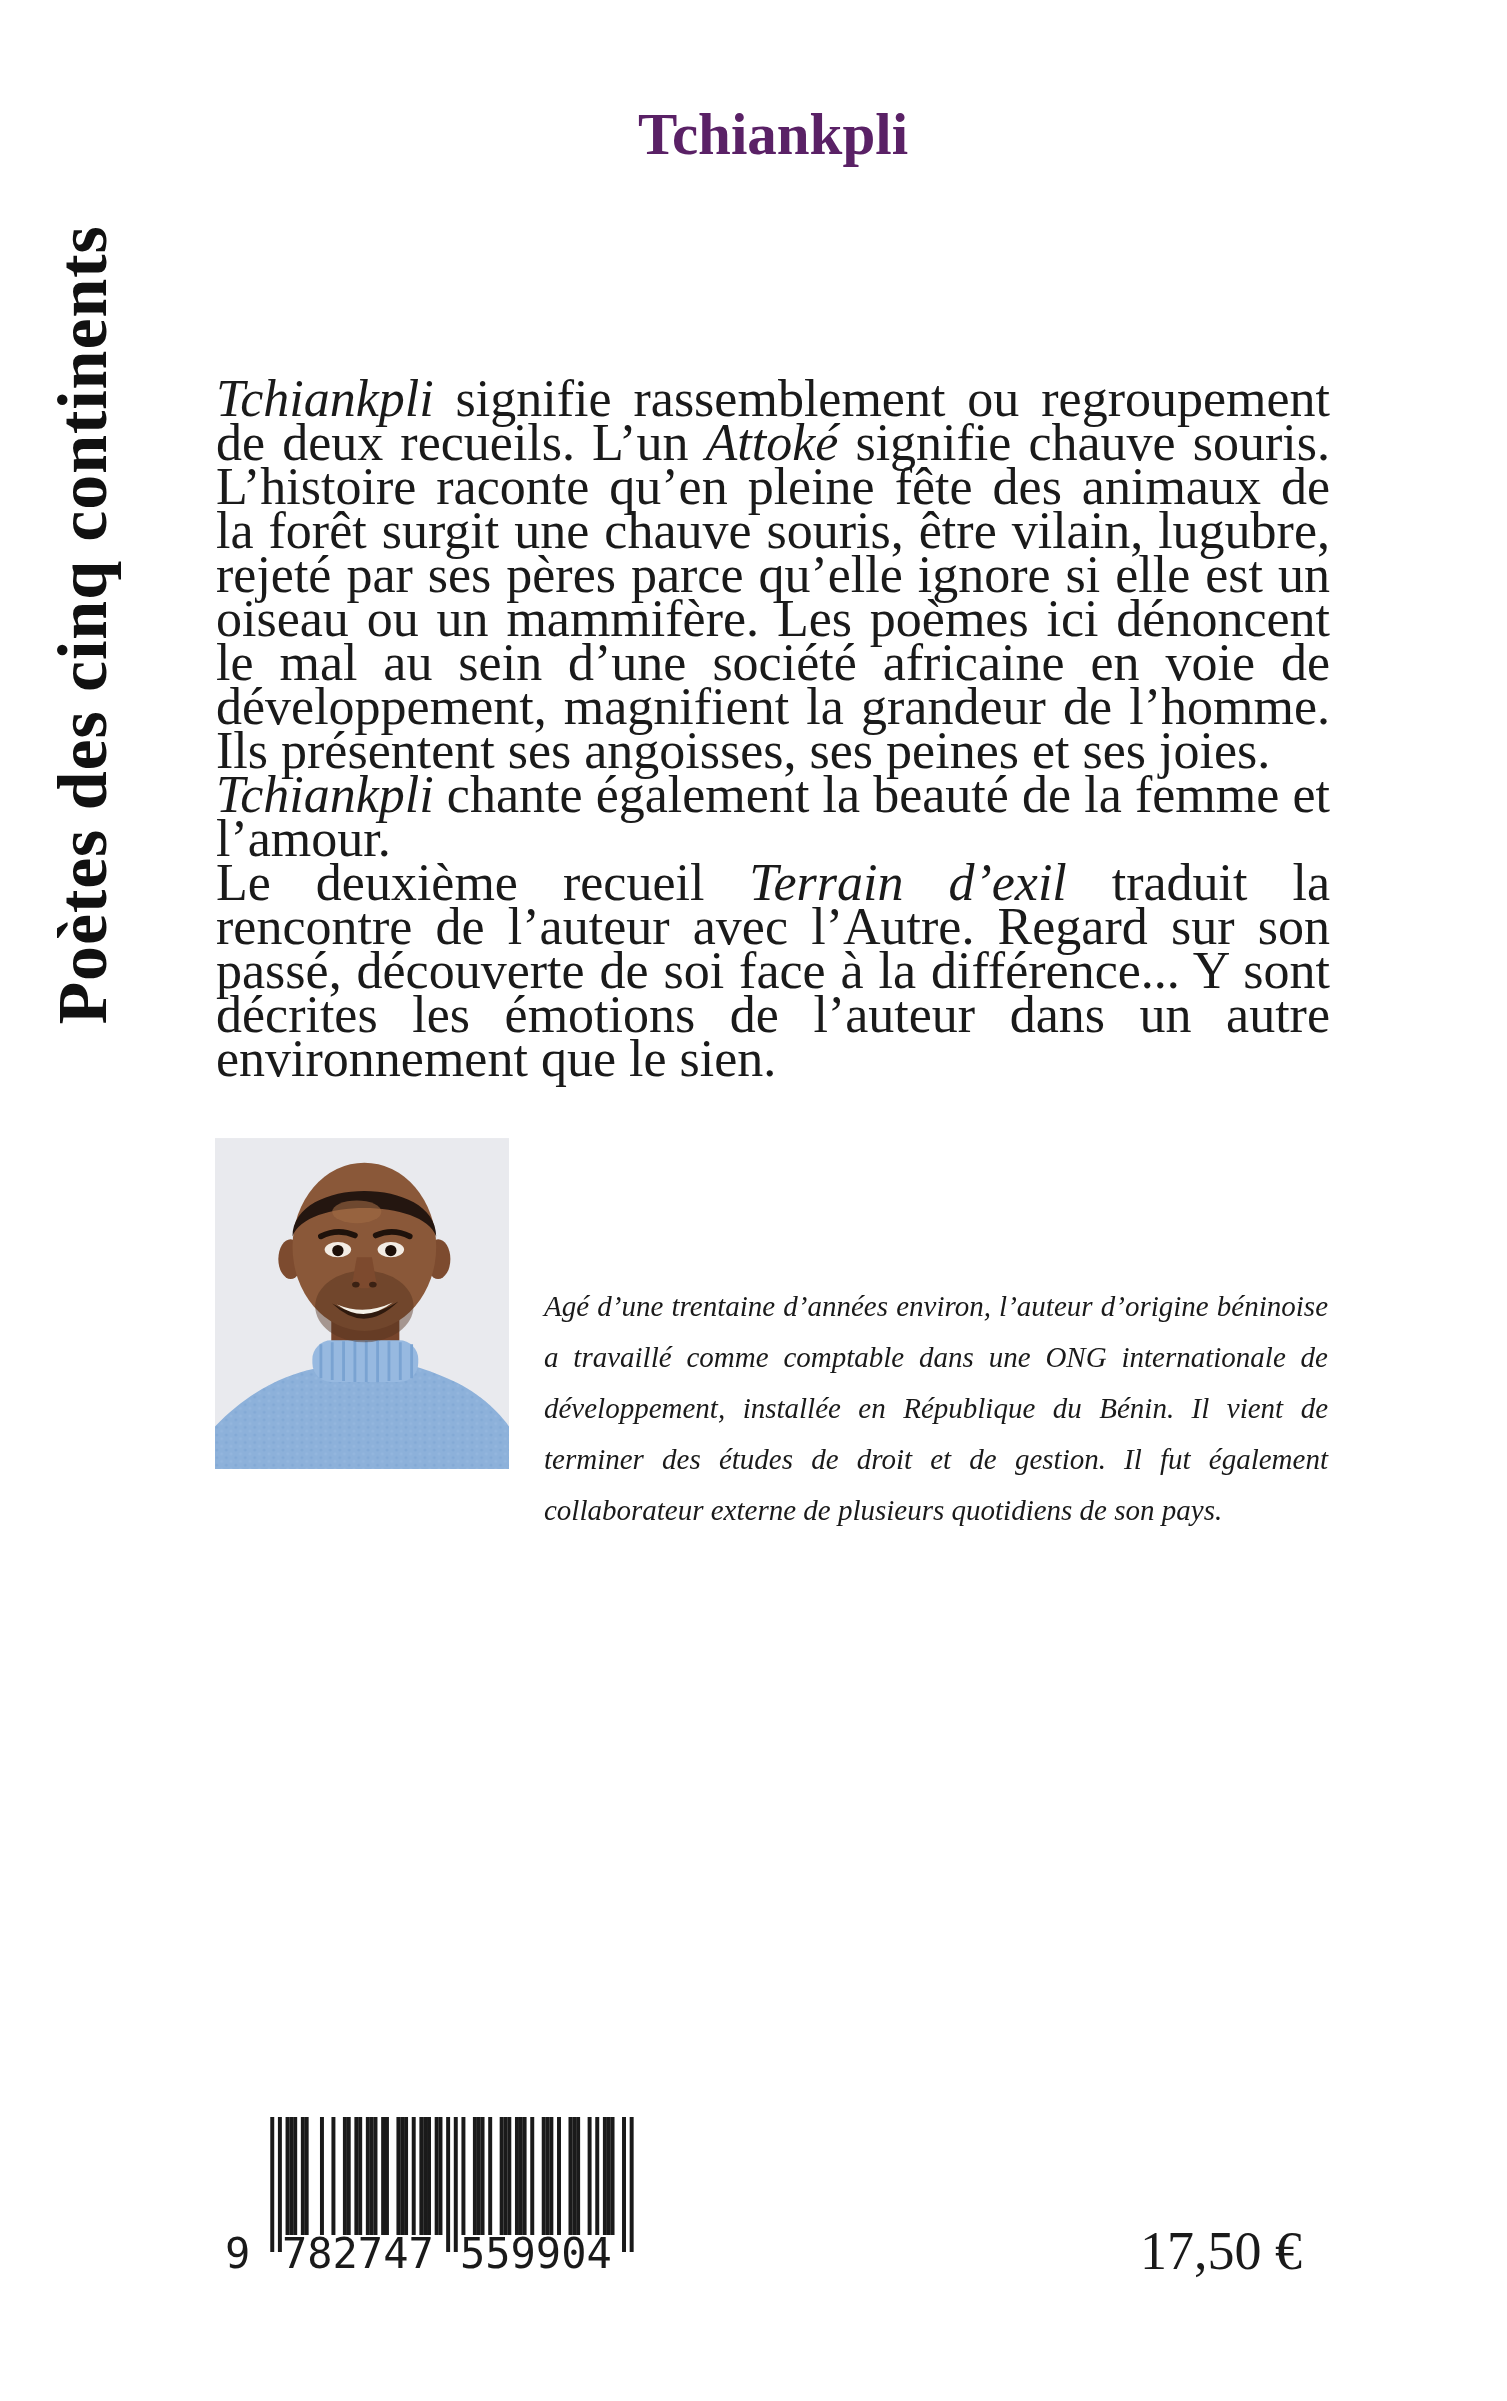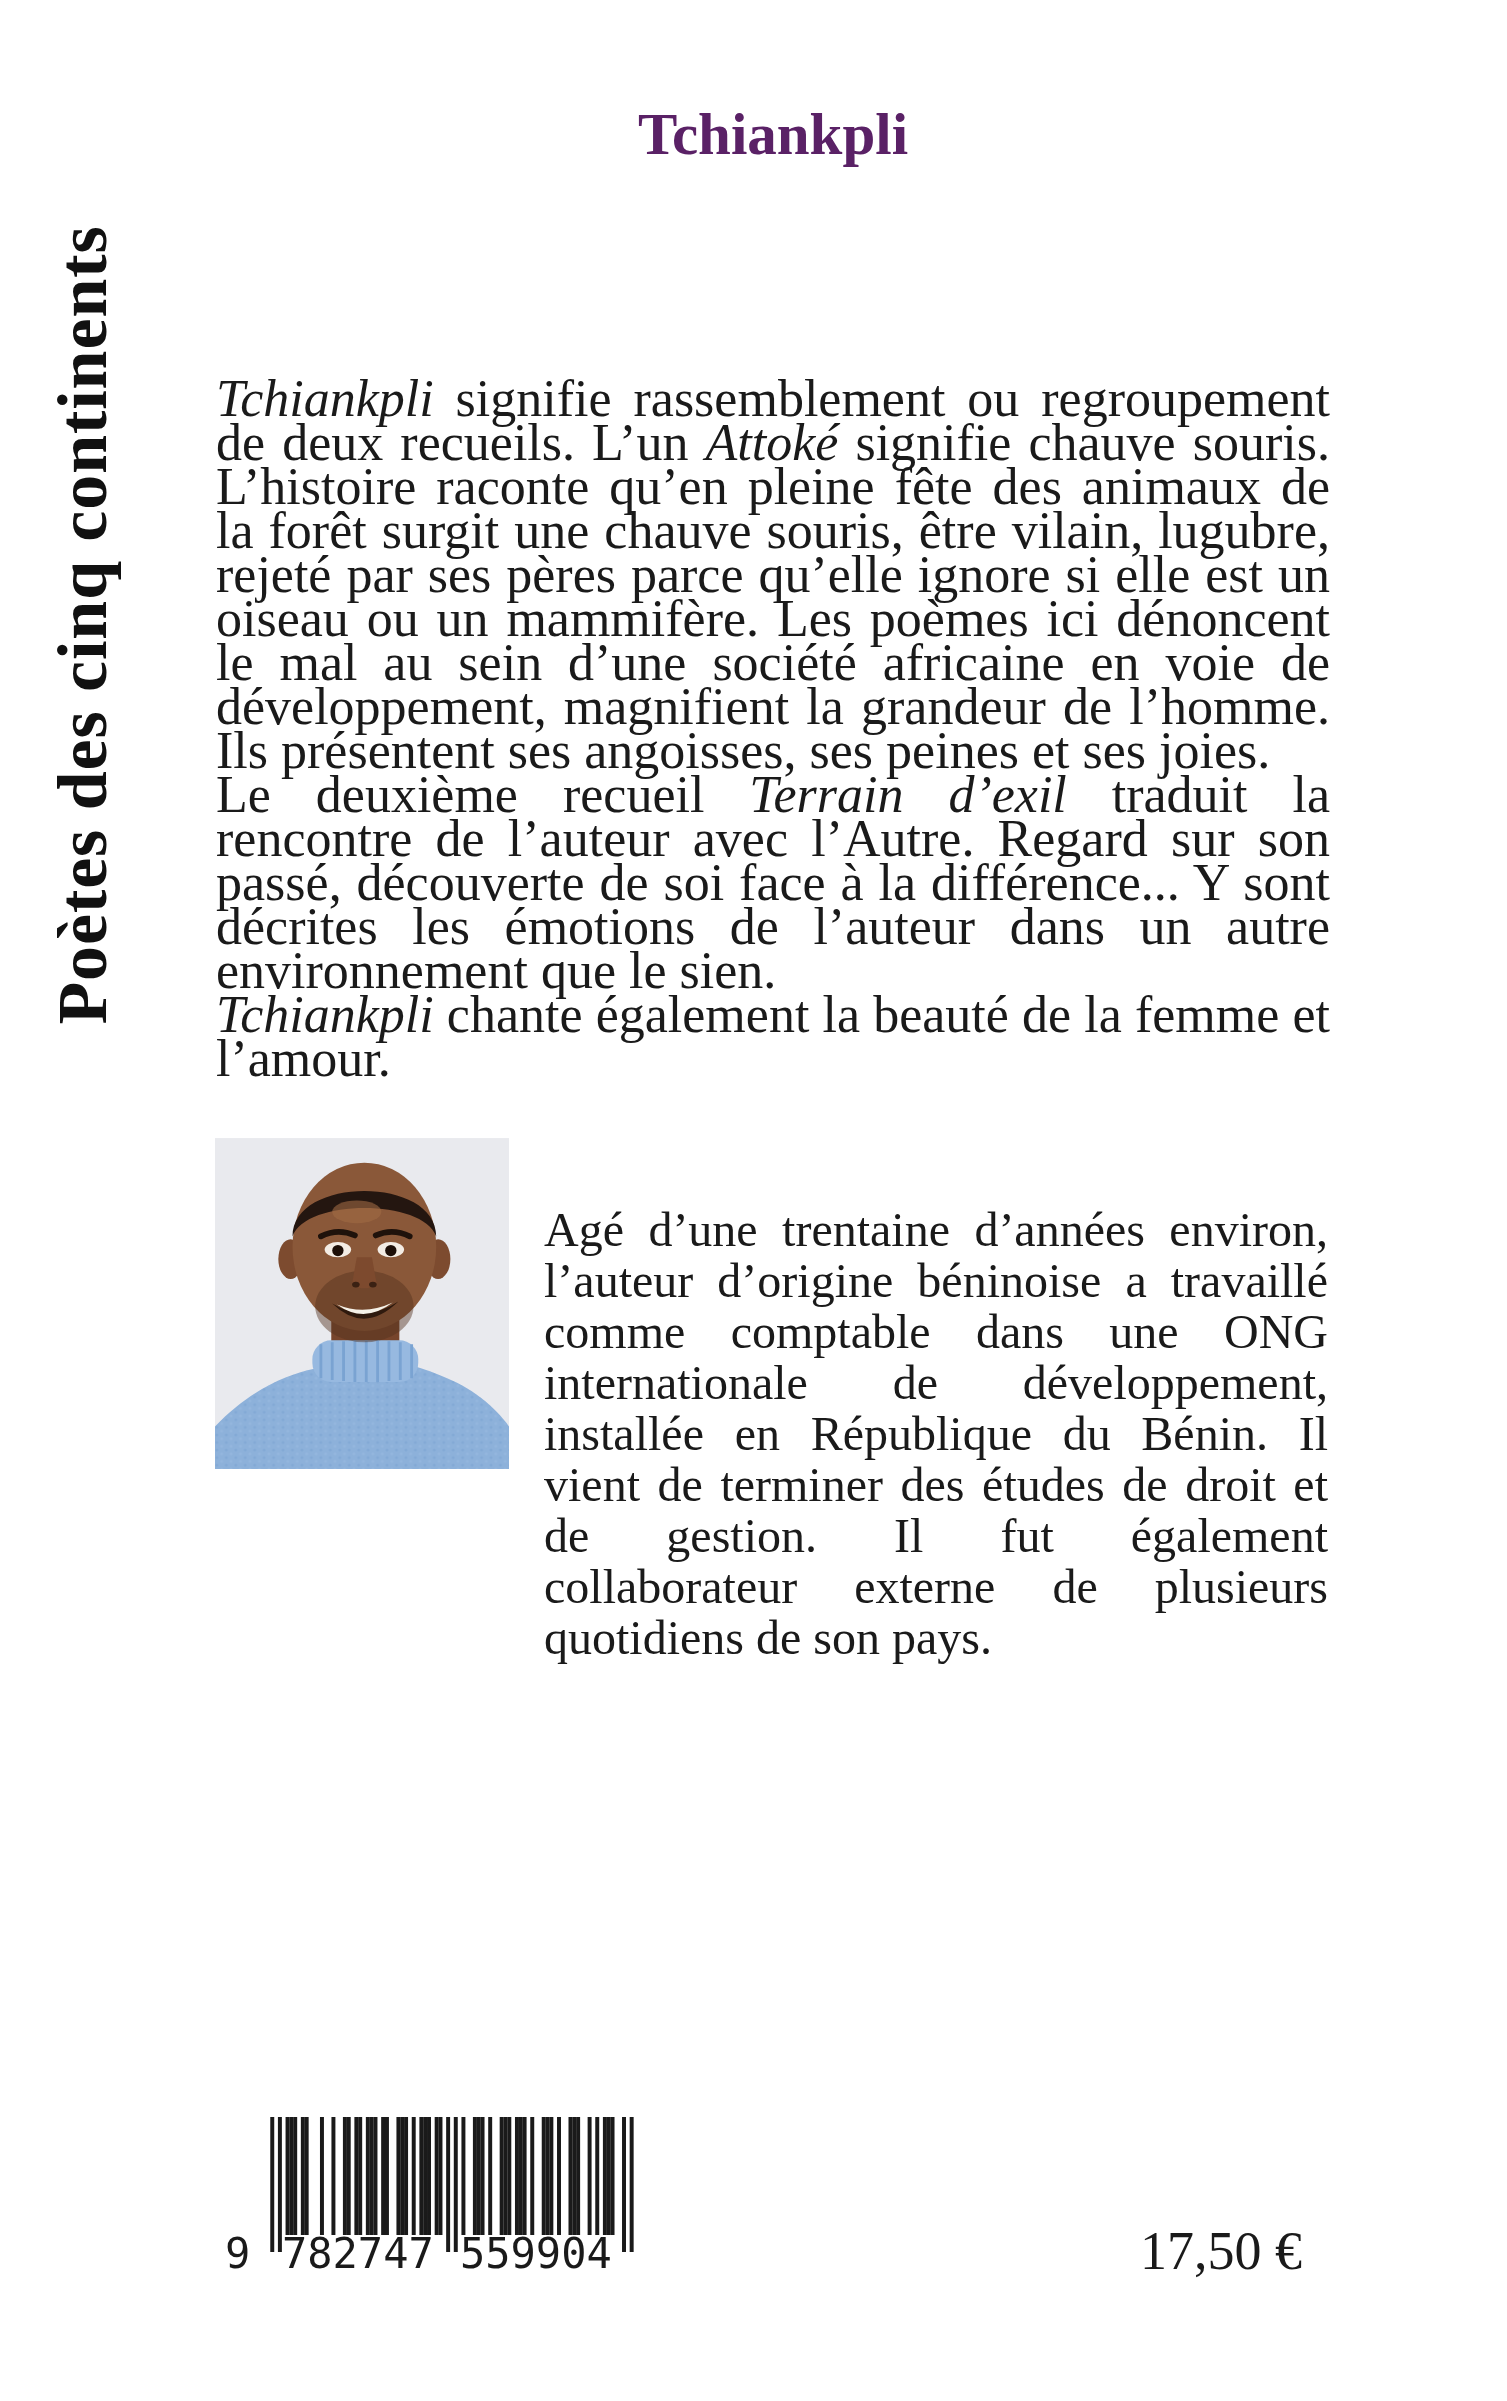--- a/index.html
+++ b/index.html
@@ -42,22 +42,23 @@
   .synopsis em{font-style:italic;}
   
   .author-photo{
     position:absolute;
     left:215px;top:1138px;width:294px;height:331px;
   }
   .author-photo svg{display:block;width:100%;height:100%;}
   
   .author-bio{
     position:absolute;
-    left:544px;top:1204px;width:784px;
-    font-size:48px;line-height:51px;
+    left:544px;top:1281px;width:784px;
+    font-style:italic;
+    font-size:29px;line-height:51px;
     text-align:justify;
   }
   
   .barcode{
     position:absolute;
     left:225px;top:2117px;width:416px;height:161px;
   }
   .barcode svg{position:absolute;left:45px;top:0;}
   .bc-digit{
     position:absolute;
@@ -88,22 +89,22 @@
 <body>
 
 <div class="page">
 
   <div class="collection-title">Poètes des cinq continents</div>
 
   <div class="book-title" style="color: rgb(90, 33, 102);">Tchiankpli</div>
 
   <div class="synopsis">
     <p><em>Tchiankpli</em><span> signifie rassemblement ou regroupement de deux recueils. L’un </span><em>Attoké</em><span> signifie chauve souris. L’histoire raconte qu’en pleine fête des animaux de la forêt surgit une chauve souris, être vilain, lugubre, rejeté par ses pères parce qu’elle ignore si elle est un oiseau ou un mammifère. Les poèmes ici dénoncent le mal au sein d’une société africaine en voie de développement, magnifient la grandeur de l’homme. Ils présentent ses angoisses, ses peines et ses joies.</span></p>
+    <p><em>Tchiankpli</em><span> chante également la beauté de la femme et l’amour.</span></p>
     <p><span>Le deuxième recueil </span><em>Terrain d’exil</em><span> traduit la rencontre de l’auteur avec l’Autre. Regard sur son passé, découverte de soi face à la différence... Y sont décrites les émotions de l’auteur dans un autre environnement que le sien.</span></p>
-    <p><em>Tchiankpli</em><span> chante également la beauté de la femme et l’amour.</span></p>
   </div>
 
   <div class="author-photo">
     <svg viewBox="0 0 311 350">
       <defs>
         <pattern id="knit" width="10" height="8" patternUnits="userSpaceOnUse">
           <circle cx="2" cy="2" r="1.6" fill="#76a0cf"></circle>
           <circle cx="7" cy="6" r="1.6" fill="#9dbde2"></circle>
         </pattern>
       </defs>

